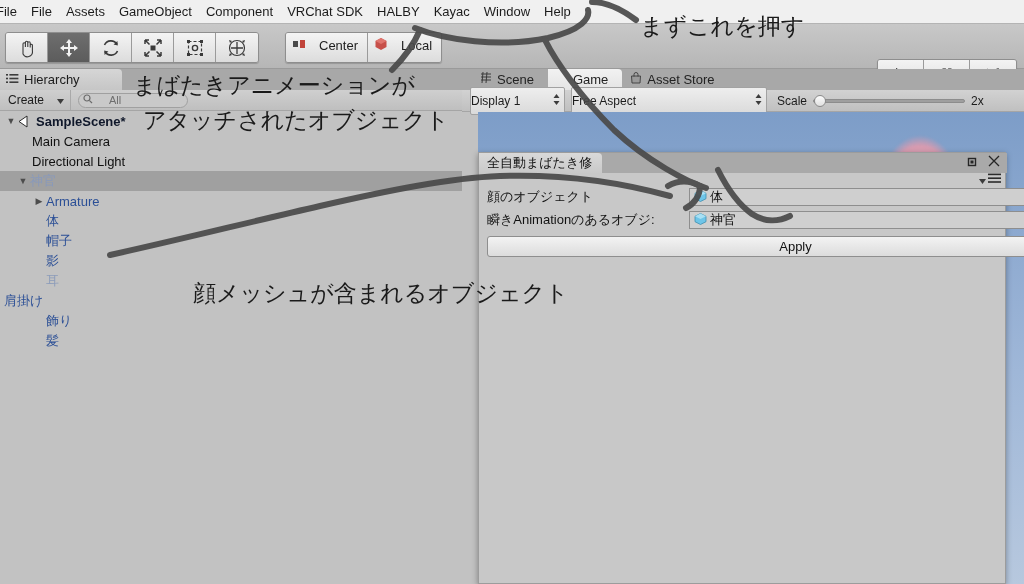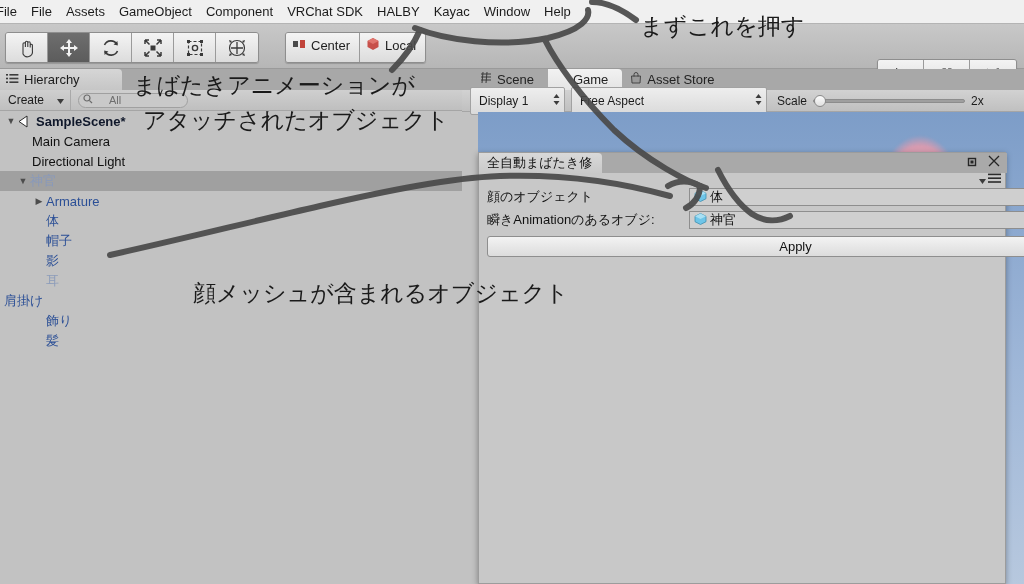--- a/index.html
+++ b/index.html
@@ -64,21 +64,21 @@
     border: 1px solid #8e8e8e;
     border-radius: 3px;
     overflow: hidden;
     box-shadow: 0 1px 1px rgba(0,0,0,.18);
   }
   .pivot-btn {
     height: 29px;
     padding: 0 9px 4px 6px;
     background: linear-gradient(#f4f4f4, #dcdcdc);
     border-right: 1px solid #9a9a9a;
-    display: flex; align-items: center; gap: 5px;
+    display: flex; align-items: center; gap: 13px;
     font-size: 13px; color: #1e1e1e;
   }
   .pivot-btn:last-child { border-right: none; }
 
   .play-group {
     position: absolute; left: 877px; top: 35px;
     display: flex;
     border: 1px solid #8e8e8e;
     border-radius: 3px;
     overflow: hidden;
@@ -180,21 +180,21 @@
     background: linear-gradient(#d2d2d2, #c0c0c0);
     border-bottom: 1px solid #a5a5a5;
     display: flex; align-items: center; padding-left: 8px; gap: 6px;
   }
   .dropdown {
     height: 28px;
     background: linear-gradient(#eeeeee, #dadada);
     border: 1px solid #a2a2a2;
     border-radius: 2px;
     display: flex; align-items: center; justify-content: space-between;
-    padding: 0 4px 0 8px;
+    padding: 0 4px 0 0;
     font-size: 12px; color: #1c1c1c;
   }
   .dd-display { width: 95px; }
   .dd-aspect { width: 196px; }
   .scale-label { font-size: 12px; color: #1c1c1c; margin-left: 4px; }
   .slider { position: relative; width: 152px; height: 14px; display: flex; align-items: center; }
   .slider .track { position: absolute; left: 0; right: 0; height: 4px; background: #9f9f9f; border-radius: 2px; border: 1px solid #8d8d8d;}
   .slider .knob { position: absolute; left: 1px; width: 12px; height: 12px; border-radius: 50%;
                   background: linear-gradient(#fcfcfc, #e0e0e0); border: 1px solid #8a8a8a; }
   .scale-val { font-size: 12px; color: #1c1c1c; }

